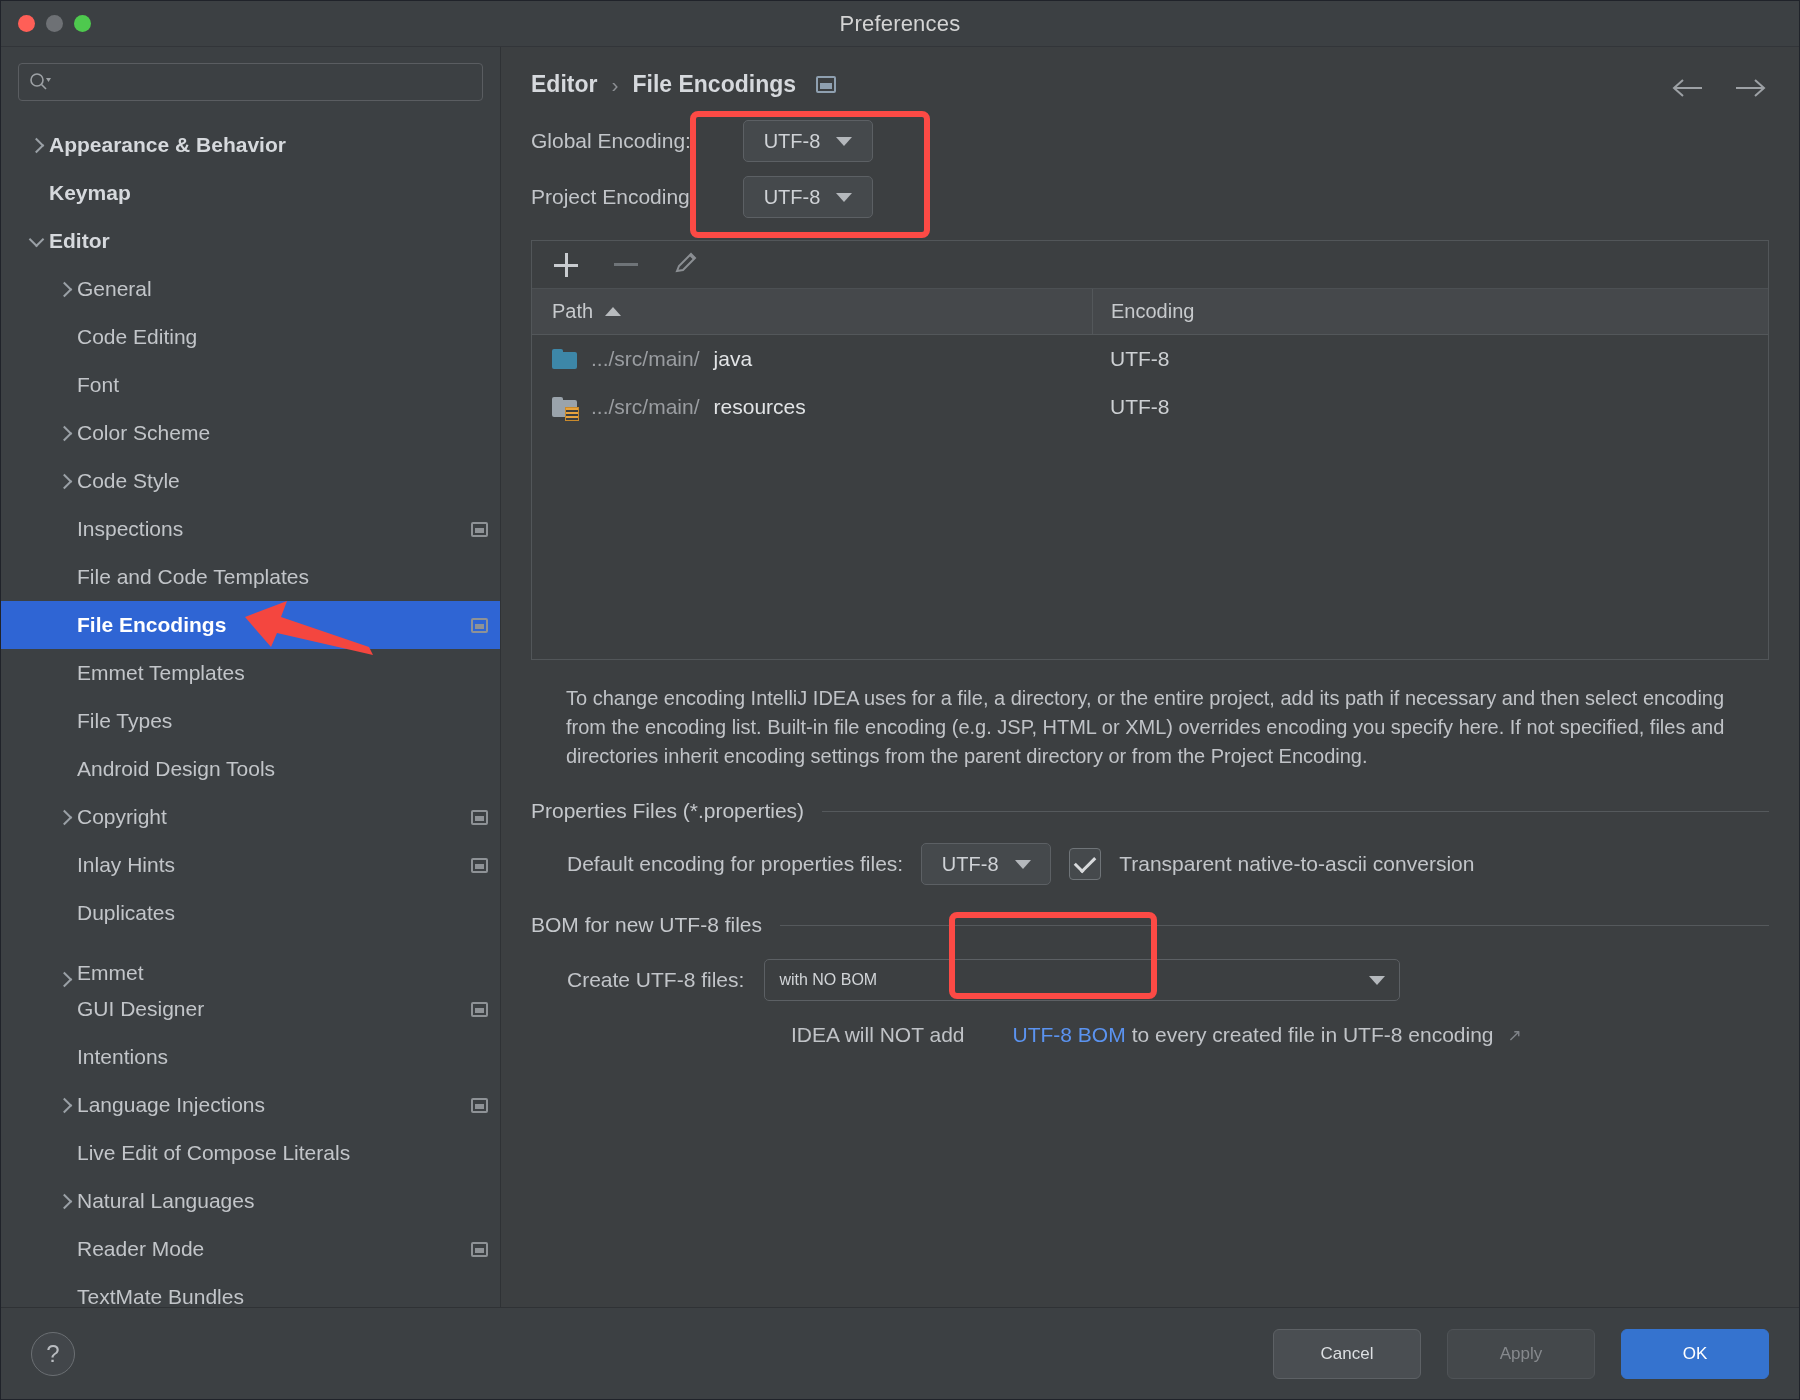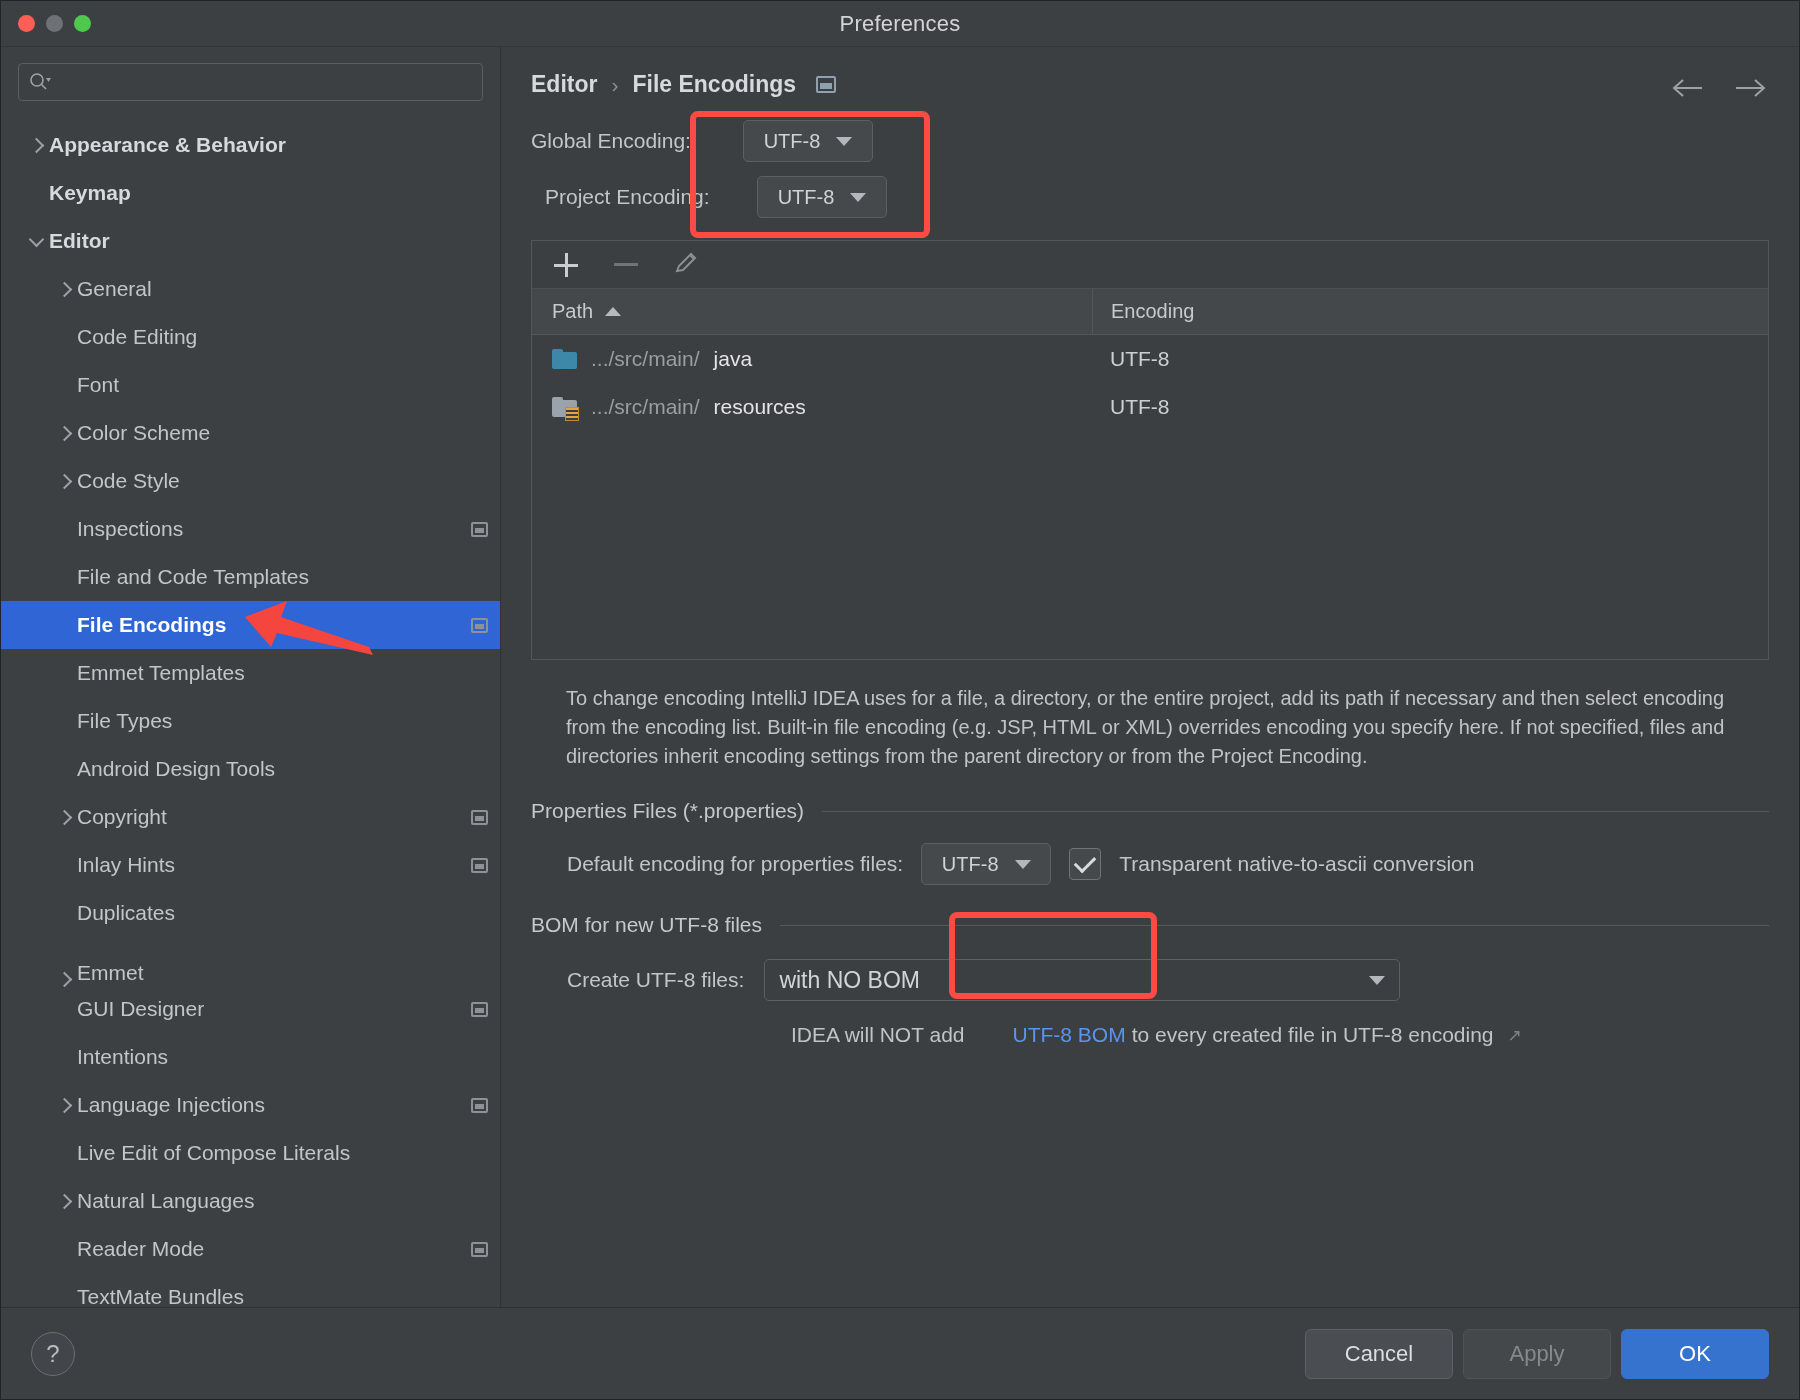--- a/index.html
+++ b/index.html
@@ -204,21 +204,21 @@
   .nav-arrows svg { display:block; }
 
   
   .enc-row {
     display: flex;
     align-items: center;
     margin-top: 22px;
     font-size: 21px;
     color: #c2c5c9;
   }
-  .enc-row.second { margin-top: 14px; margin-left: 14px; }
+  .enc-row.second { margin-top: 14px; }
   .enc-label { width: 212px; }
   .combo {
     height: 42px;
     border: 1px solid #5c6064;
     border-radius: 5px;
     background: #45494c;
     display: flex;
     align-items: center;
     justify-content: center;
     gap: 16px;
@@ -385,21 +385,21 @@
     width: 636px;
     height: 42px;
     border: 1px solid #5c6064;
     border-radius: 5px;
     background: #3c3f41;
     display:flex; align-items:center;
     padding: 0 14px;
     box-sizing:border-box;
     justify-content: space-between;
     color:#d2d5d8;
-    font-size: 23px;
+    font-size: 16px;
   }
   .note {
     margin-top: 22px;
     padding-left: 260px;
     font-size: 21px;
     color: #c0c3c7;
     display: flex;
     align-items: center;
     gap: 6px;
   }
@@ -425,22 +425,22 @@
     display:flex; align-items:center; justify-content:center;
     font-size: 24px;
     background: #42464a;
   }
   .footer-spacer { flex: 1; }
   .btn {
     height: 50px;
     min-width: 148px;
     border-radius: 6px;
     display: flex; align-items:center; justify-content:center;
-    font-size: 22px;
-    margin-left: 10px;
+    font-size: 17px;
+    margin-left: 26px;
     padding: 0 22px;
     box-sizing:border-box;
   }
   .btn.secondary { background:#4a4e52; border:1px solid #5d6165; color:#dcdfe2; }
   .btn.disabled  { background:#44484b; border:1px solid #4f5357; color:#86898d; }
   .btn.primary   { background:#3573cf; border:1px solid #3573cf; color:#ffffff; }
 </style>
 </head>
 <body>
 

